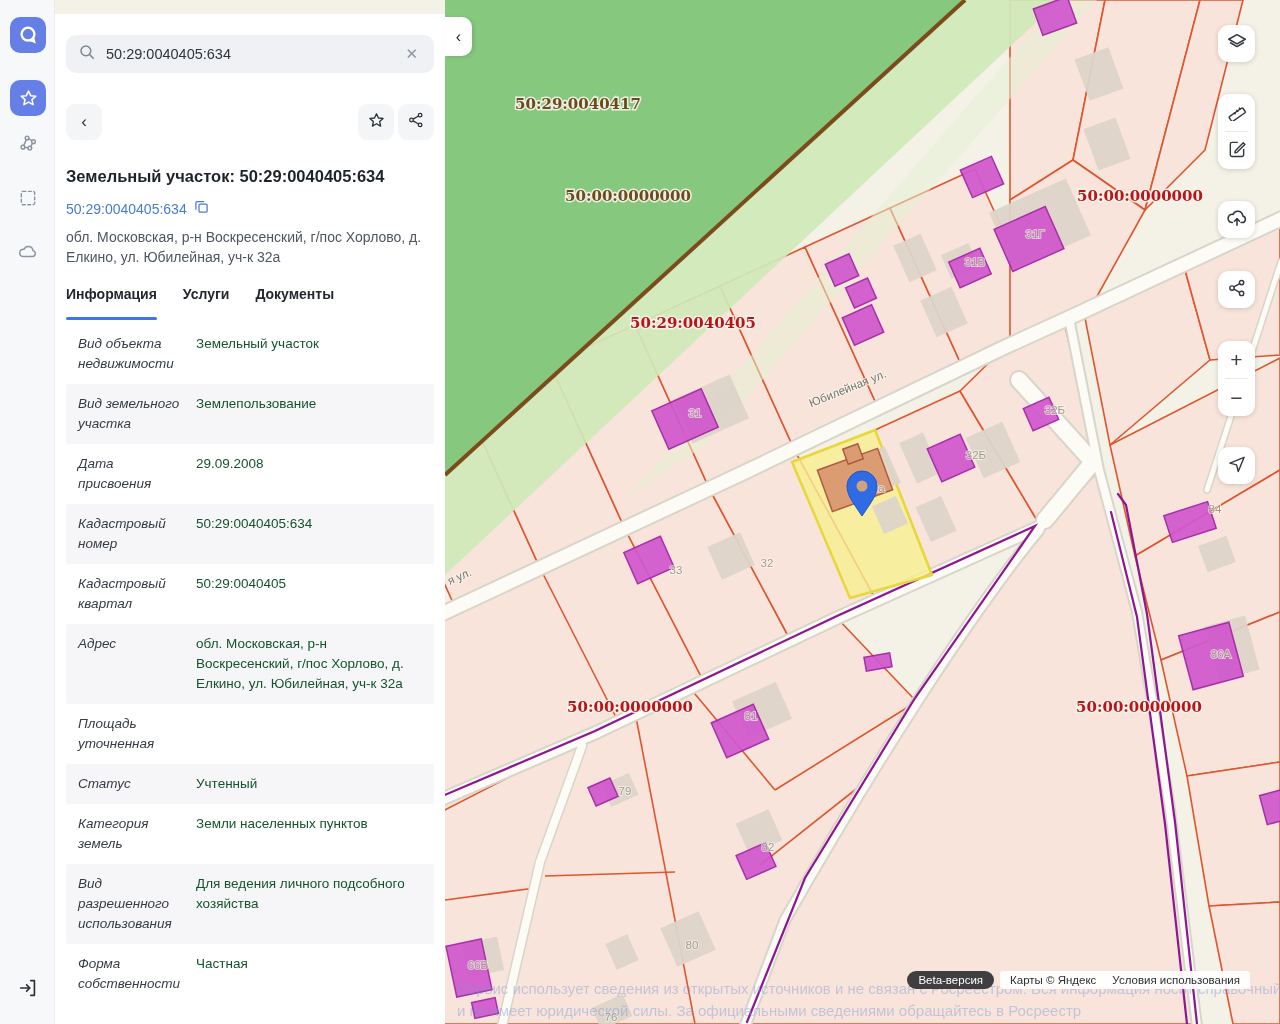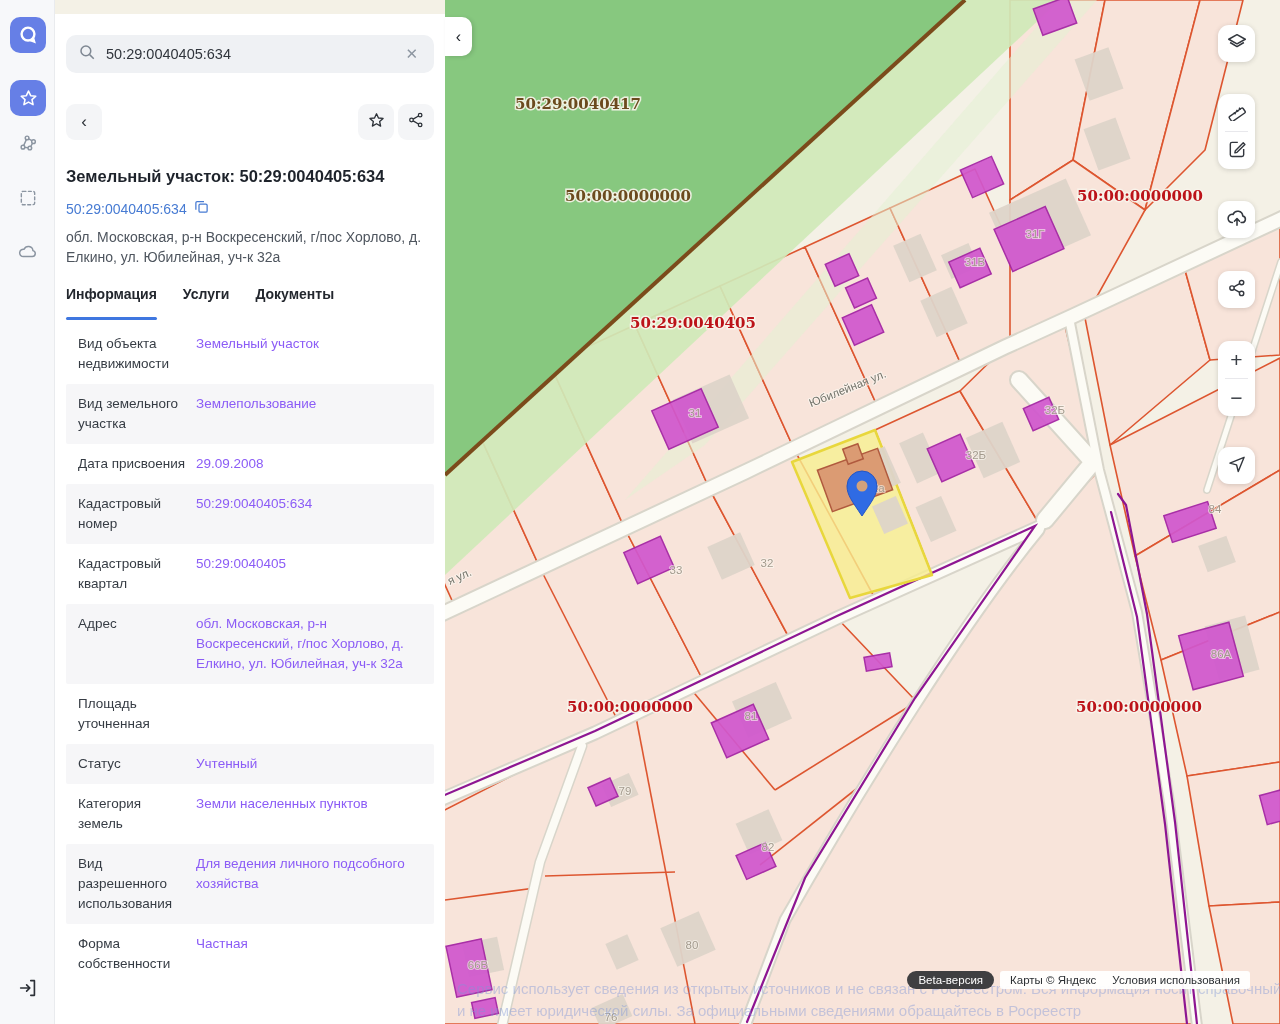--- a/index.html
+++ b/index.html
@@ -30,22 +30,22 @@
   #cadlink { font-size:14px; color:#477bd3; cursor:pointer; }
   #address { margin-top:9px; font-size:14px; line-height:20px; color:#4e555e; }
 
   #tabs { margin-top:19px; display:flex; gap:26px; border-bottom:1px solid #fff; }
   .tab { font-size:14px; font-weight:700; color:#23272e; padding-bottom:18px; position:relative; cursor:pointer; }
   .tab.active::after { content:""; position:absolute; left:0; right:0; bottom:0; height:3px; border-radius:2px; background:#3f77e0; }
 
   #info-rows { margin-top:3px; }
   .irow { display:flex; padding:10px 0 10px 12px; border-radius:2px; }
   .irow.alt { background:#f6f6f8; }
-  .irow .lbl { width:118px; flex:0 0 auto; font-size:13.5px; line-height:20px; color:#363c44; padding-right:10px; }
-  .irow .val { flex:1; font-size:13.5px; line-height:20px; color:#8b5cf6; padding-right:8px; }
+  .irow .lbl { width:118px; flex:0 0 auto; font-size:13.5px; line-height:20px; color:#363c44; padding-right:10px;font-style:italic; }
+  .irow .val { flex:1; font-size:13.5px; line-height:20px; color:#14532d; padding-right:8px; }
 
   
   #map { position:absolute; left:445px; top:0; width:835px; height:1024px; z-index:1; cursor:grab; }
   #map svg { display:block; }
   .lot { fill:#f8e4da; stroke:#dd5630; stroke-width:1.6; stroke-linejoin:round; }
   .lotline { stroke:#dd5630; stroke-width:1.6; fill:none; }
   .rcase { stroke:#d8d5ca; fill:none; stroke-linecap:round; stroke-linejoin:round; }
   .rfill { stroke:#fcfbf5; fill:none; stroke-linecap:round; stroke-linejoin:round; }
   .bm { fill:#d158ce; stroke:#a323a3; stroke-width:1.5; opacity:.93; }
   .bg2 { fill:#ddd4c9; opacity:.95; }

